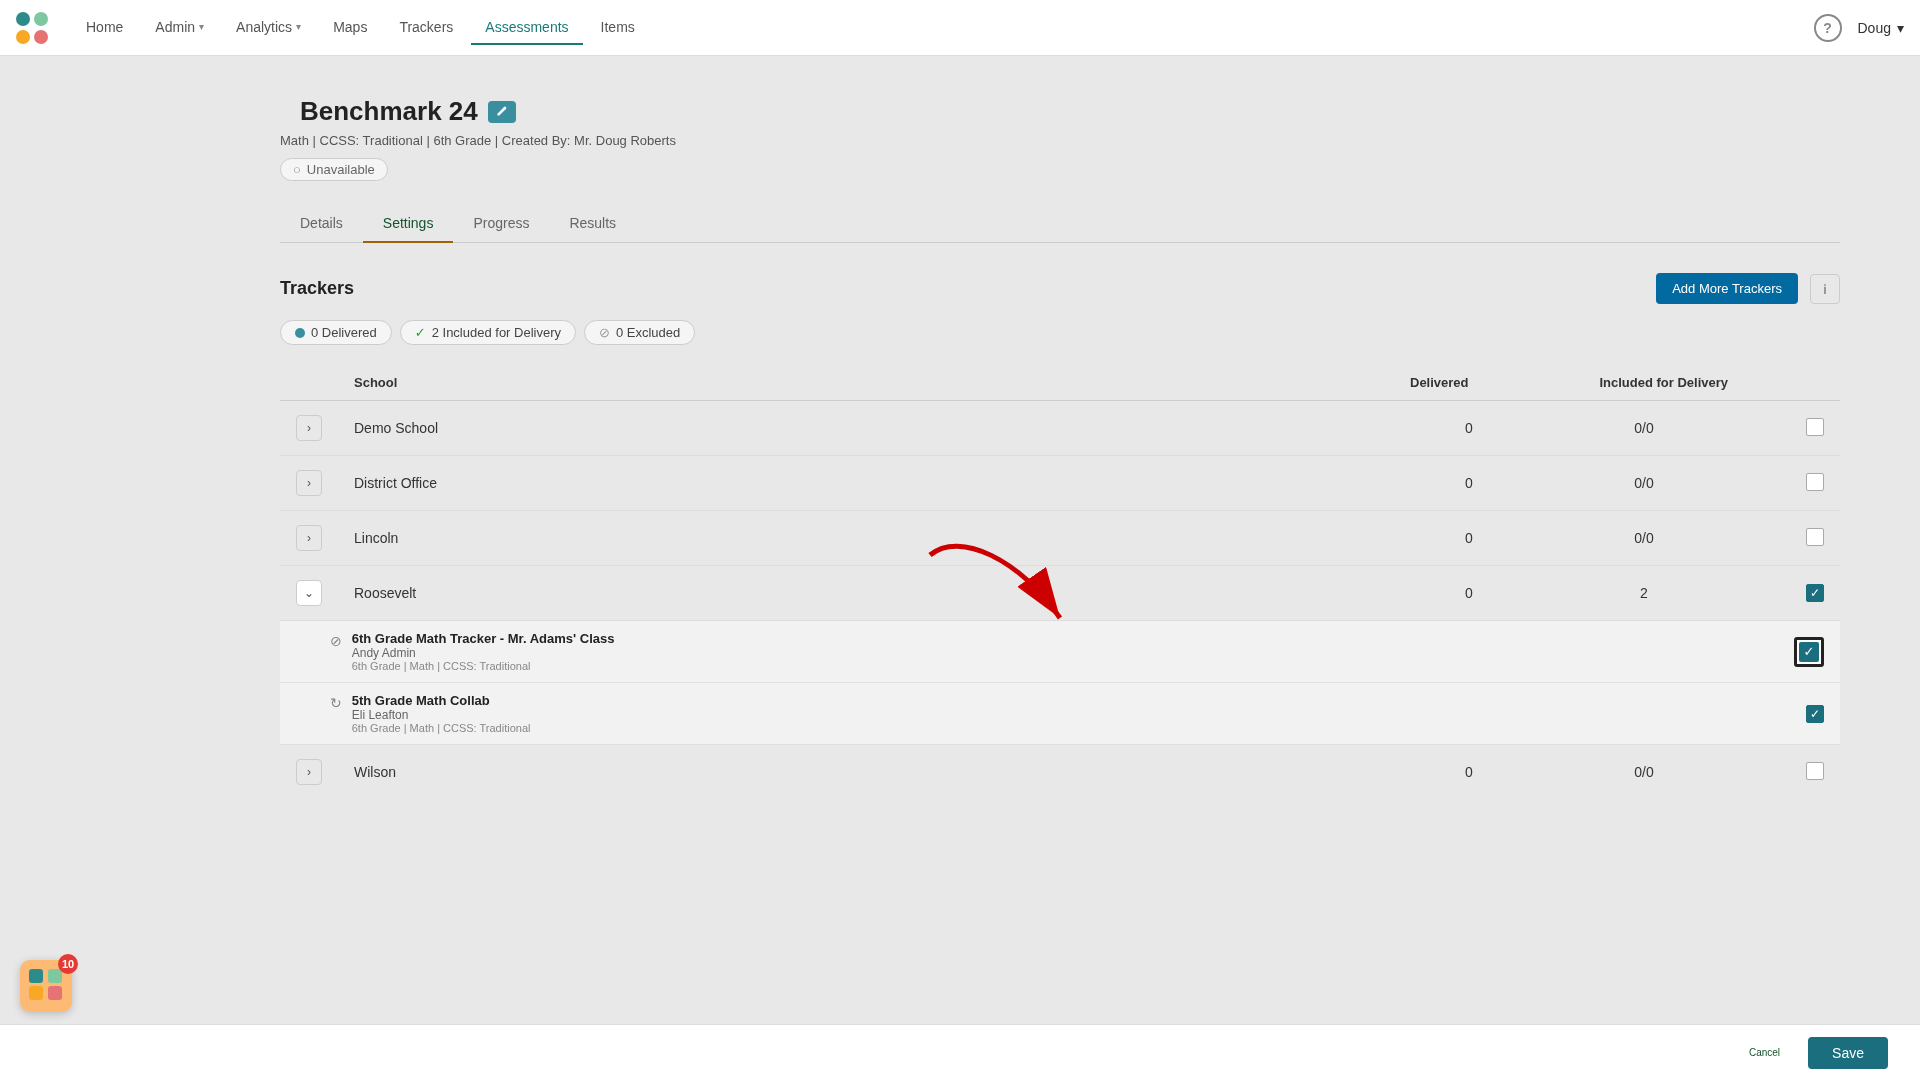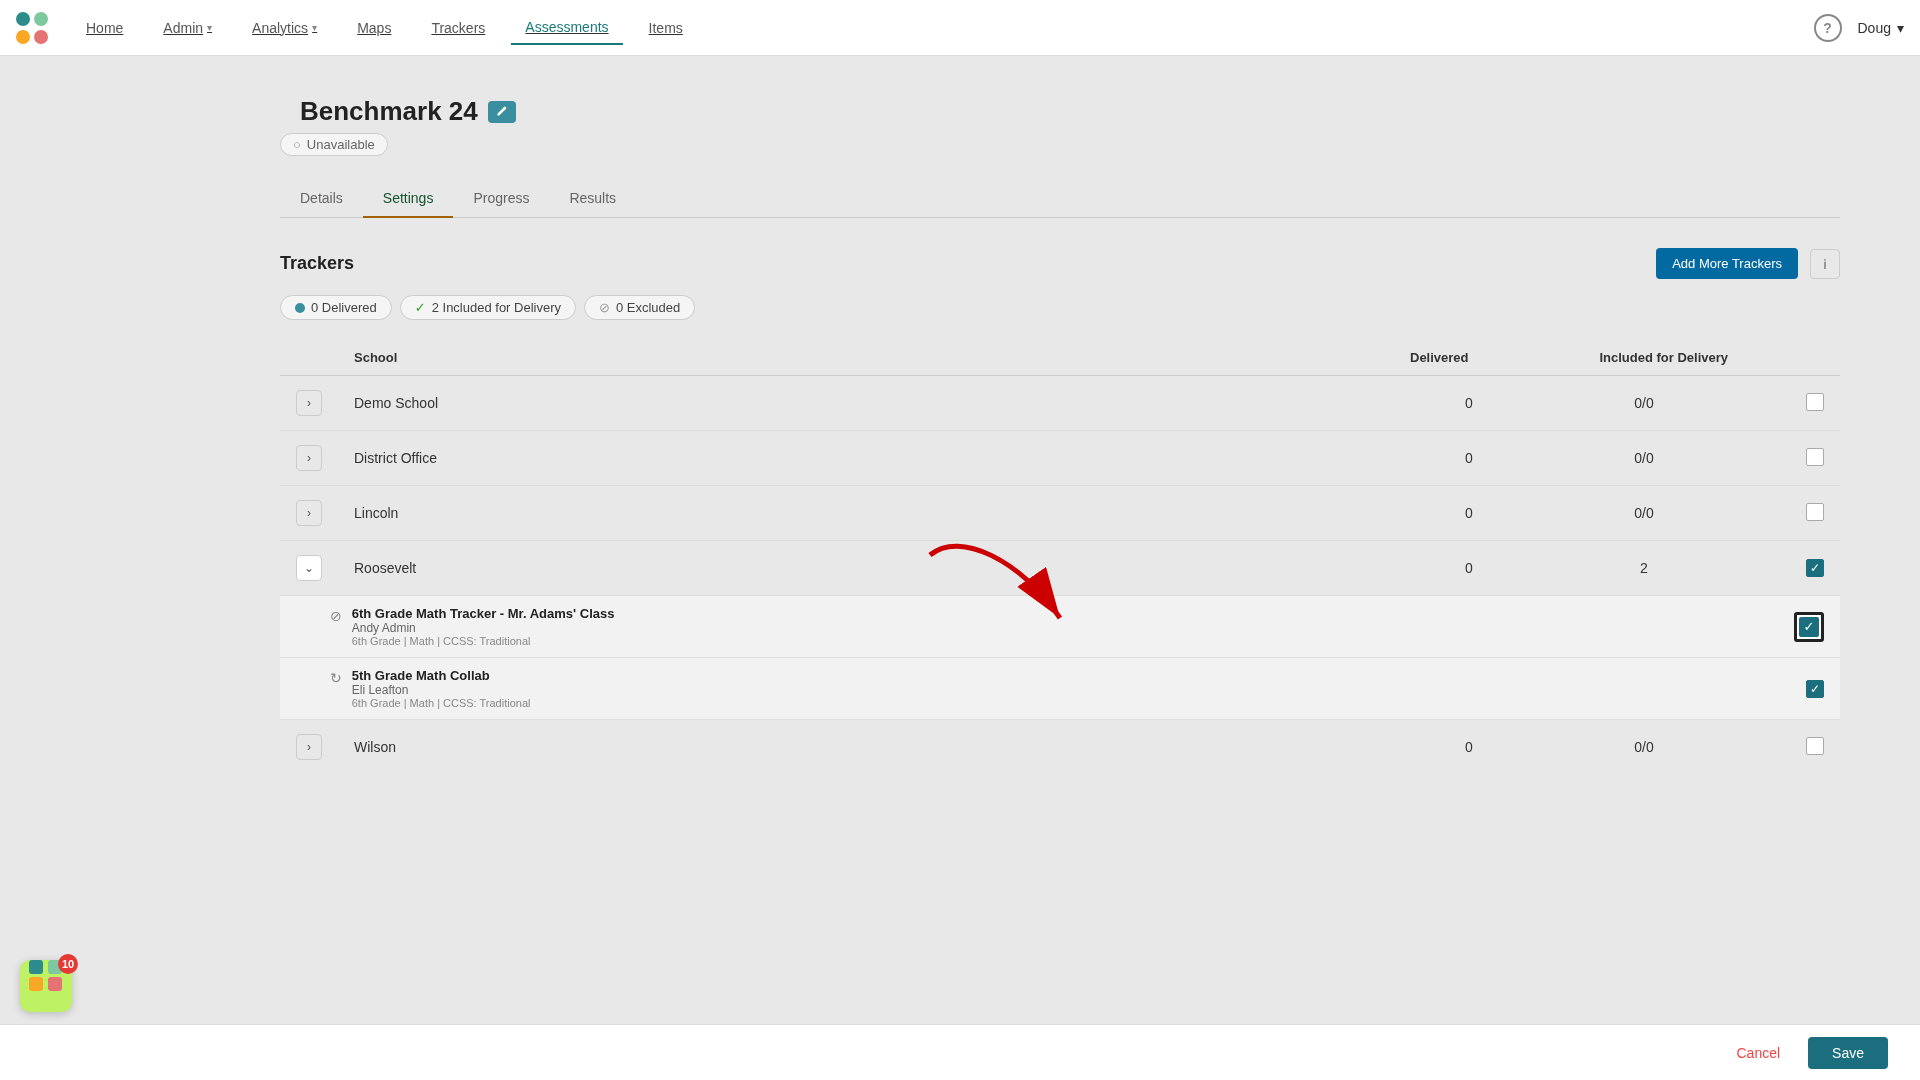--- a/index.html
+++ b/index.html
@@ -17,21 +17,21 @@
       z-index: 10;
     }
     .topnav-logo {
       display: flex; align-items: center; margin-right: 24px;
     }
     .logo-dots {
       width: 32px; height: 32px;
       display: grid; grid-template-columns: 1fr 1fr; gap: 4px;
     }
     .logo-dot { border-radius: 50%; }
-    .topnav-links { display: flex; align-items: center; gap: 12px; flex: 1; text-decoration: underline; }
+    .topnav-links { display: flex; align-items: flex-start; gap: 4px; flex: 1; }
     .nav-link {
       padding: 8px 14px;
       color: #555;
       font-size: 14px;
       cursor: pointer;
       border-radius: 4px;
       display: flex; align-items: center; gap: 4px;
       text-decoration: none;
       white-space: nowrap;
     }
@@ -151,21 +151,21 @@
       color: #fff; font-size: 13px;
     }
 
     
     .page-footer {
       position: fixed; bottom: 0; left: 0; right: 0;
       background: #fff; border-top: 1px solid #ddd;
       height: 56px; display: flex; align-items: center; justify-content: flex-end;
       padding: 0 32px; gap: 12px; z-index: 100;
     }
-    .cancel-btn { background: none; border: none; color: #ef4444; font-size: 14px; cursor: pointer; padding: 8px 16px; border-radius: 4px; }
+    .cancel-btn { background: none; border: none; color: #14532d; font-size: 10px; cursor: pointer; padding: 8px 16px; border-radius: 4px; }
     .save-btn { background: #1a6e7e; color: #fff; border: none; border-radius: 4px; padding: 8px 24px; font-size: 14px; cursor: pointer; font-weight: 500; }
 
     
     .bottom-left-icon {
       position: fixed; bottom: 60px; left: 20px;
       width: 60px; height: 60px;
     }
 
     .row-col-expand { width: 40px; }
     .row-col-school { }
@@ -214,20 +214,21 @@
   <div>
     <div class="page-title-row">
       <h1 class="page-title">Benchmark 24</h1>
       <button class="edit-icon-btn">
         <svg width="13" height="13" viewBox="0 0 16 16">
           <path d="M12.85 2.29a1 1 0 0 0-1.41 0L3 10.73V13h2.27l8.44-8.44a1 1 0 0 0 0-1.41l-.86-.86z"></path>
           <line x1="10.5" y1="3.5" x2="12.5" y2="5.5" stroke="#fff" stroke-width="1.5"></line>
         </svg>
       </button>
     </div>
+    <div class="page-meta">Math  |  CCSS: Traditional  |  6th Grade  |  Created By: Mr. Doug Roberts</div>
     <div class="badge-unavailable">Unavailable</div>
   </div>
 
   <div class="tabs">
     <div class="tab">Details</div>
     <div class="tab active">Settings</div>
     <div class="tab">Progress</div>
     <div class="tab">Results</div>
   </div>
 
@@ -368,21 +369,21 @@
           <polygon points="0 0, 10 3.5, 0 7" fill="#cc0000"></polygon>
         </marker>
       </defs>
       <path d="M 930 555 C 960 530, 1020 560, 1060 618" stroke="#cc0000" stroke-width="5" fill="none" marker-end="url(#arrowhead)"></path>
     </svg>
 
   </div>
 </div>
 
 <div class="bottom-left-icon">
-  <div style="width:52px;height:52px;background:#bef264;border-radius:10px;box-shadow:0 2px 8px rgba(0,0,0,0.2);display:flex;justify-content:center;position:relative;">
+  <div style="width:52px;height:52px;background:#fdba74;border-radius:10px;box-shadow:0 2px 8px rgba(0,0,0,0.2);display:flex;align-items:center;justify-content:center;position:relative;">
     <div style="width:34px;height:34px;">
       <div style="display:grid;grid-template-columns:1fr 1fr;gap:3px;">
         <div style="width:14px;height:14px;background:#2e8b8b;border-radius:3px;"></div>
         <div style="width:14px;height:14px;background:#7ec8a0;border-radius:3px;"></div>
         <div style="width:14px;height:14px;background:#f9a825;border-radius:3px;"></div>
         <div style="width:14px;height:14px;background:#e57373;border-radius:3px;"></div>
       </div>
     </div>
     <div style="position:absolute;top:-6px;right:-6px;background:#e53935;color:#fff;border-radius:50%;width:20px;height:20px;font-size:11px;font-weight:bold;display:flex;align-items:center;justify-content:center;">10</div>
   </div>

